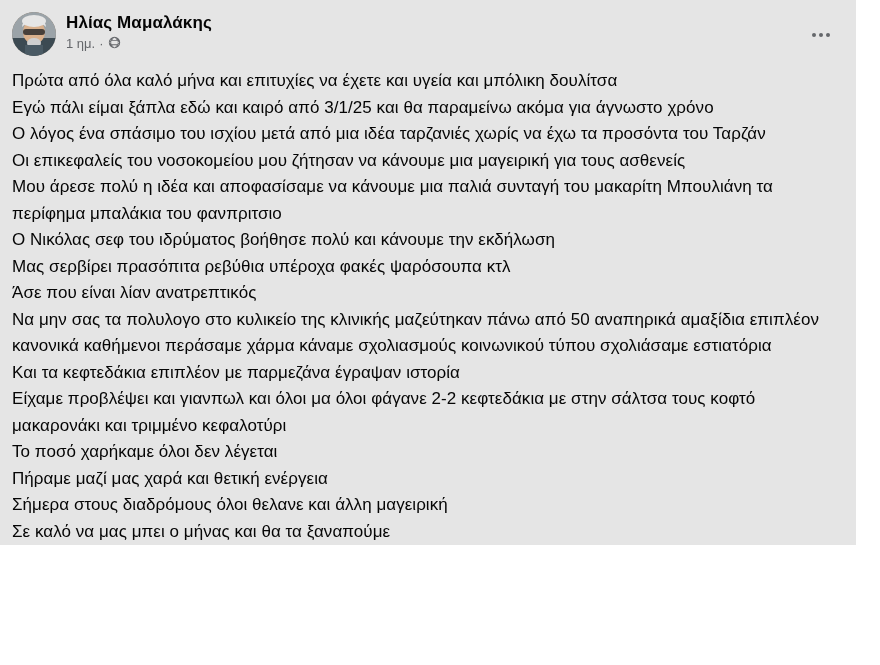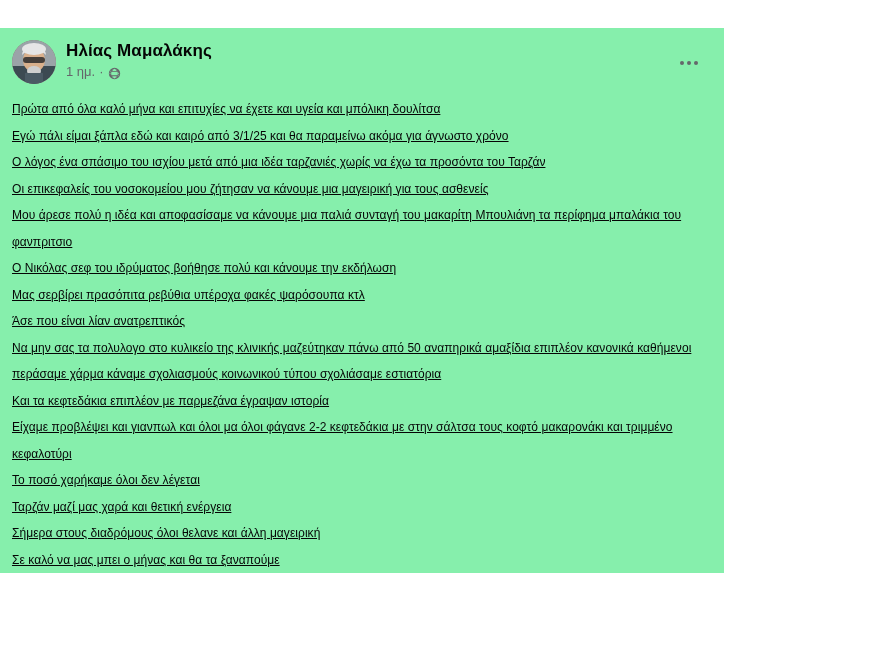--- a/index.html
+++ b/index.html
@@ -8,25 +8,24 @@
     background: #ffffff;
   }
   body {
     width: 880px;
     height: 665px;
     font-family: "Liberation Sans", sans-serif;
     color: #050505;
     overflow: hidden;
   }
   .post {
-    width: 724px;
+    width: 856px;
     box-sizing: border-box;
     padding: 10px 12px 0 12px;
-    background: #86efac;
-    margin-top: 28px;
+    background: #e5e5e5;
   }
   .post-header {
     display: flex;
     align-items: flex-start;
     position: relative;
     padding: 2px 0 6px 0;
   }
   .avatar {
     width: 44px;
     height: 44px;
@@ -46,21 +45,21 @@
   }
   .author-name {
     font-size: 17px;
     font-weight: bold;
     color: #050505;
     line-height: 20px;
     letter-spacing: 0.1px;
   }
   .meta-row {
     display: flex;
-    align-items: flex-end;
+    align-items: flex-start;
     margin-top: 3px;
     font-size: 13px;
     color: #65676b;
     line-height: 16px;
   }
   .meta-sep {
     margin: 0 4px;
     color: #65676b;
   }
   .globe-icon {
@@ -82,25 +81,24 @@
   .menu-dots .dot {
     width: 4px;
     height: 4px;
     background: #65676b;
     border-radius: 50%;
     margin: 0 1.5px;
     display: inline-block;
   }
   .post-body {
     padding: 6px 0 0 0;
-    font-size: 12px;
+    font-size: 17px;
     line-height: 26.5px;
     color: #050505;
     letter-spacing: 0.05px;
-    text-decoration: underline;
   }
   .post-body p {
     margin: 0;
     padding: 0;
   }
 </style>
 </head>
 <body>
 
 <div class="post">
@@ -153,18 +151,18 @@
     <p>Ο λόγος ένα σπάσιμο του ισχίου μετά από μια ιδέα ταρζανιές χωρίς να έχω τα προσόντα του Ταρζάν</p>
     <p>Οι επικεφαλείς του νοσοκομείου μου ζήτησαν να κάνουμε μια μαγειρική για τους ασθενείς</p>
     <p>Μου άρεσε πολύ η ιδέα και αποφασίσαμε να κάνουμε μια παλιά συνταγή του μακαρίτη Μπουλιάνη τα περίφημα μπαλάκια του φανπριτσιο</p>
     <p>Ο Νικόλας σεφ του ιδρύματος βοήθησε πολύ και κάνουμε την εκδήλωση</p>
     <p>Μας σερβίρει πρασόπιτα ρεβύθια υπέροχα φακές ψαρόσουπα κτλ</p>
     <p>Άσε που είναι λίαν ανατρεπτικός</p>
     <p>Να μην σας τα πολυλογο στο κυλικείο της κλινικής μαζεύτηκαν πάνω από 50 αναπηρικά αμαξίδια επιπλέον κανονικά καθήμενοι περάσαμε χάρμα κάναμε σχολιασμούς κοινωνικού τύπου σχολιάσαμε εστιατόρια</p>
     <p>Και τα κεφτεδάκια επιπλέον με παρμεζάνα έγραψαν ιστορία</p>
     <p>Είχαμε προβλέψει και γιανπωλ και όλοι μα όλοι φάγανε 2-2 κεφτεδάκια με στην σάλτσα τους κοφτό μακαρονάκι και τριμμένο κεφαλοτύρι</p>
     <p>Το ποσό χαρήκαμε όλοι δεν λέγεται</p>
-    <p>Ταρζάν μαζί μας χαρά και θετική ενέργεια</p>
+    <p>Πήραμε μαζί μας χαρά και θετική ενέργεια</p>
     <p>Σήμερα στους διαδρόμους όλοι θελανε και άλλη μαγειρική</p>
     <p>Σε καλό να μας μπει ο μήνας και θα τα ξαναπούμε</p>
   </div>
 
 </div>
 
 </body></html>

